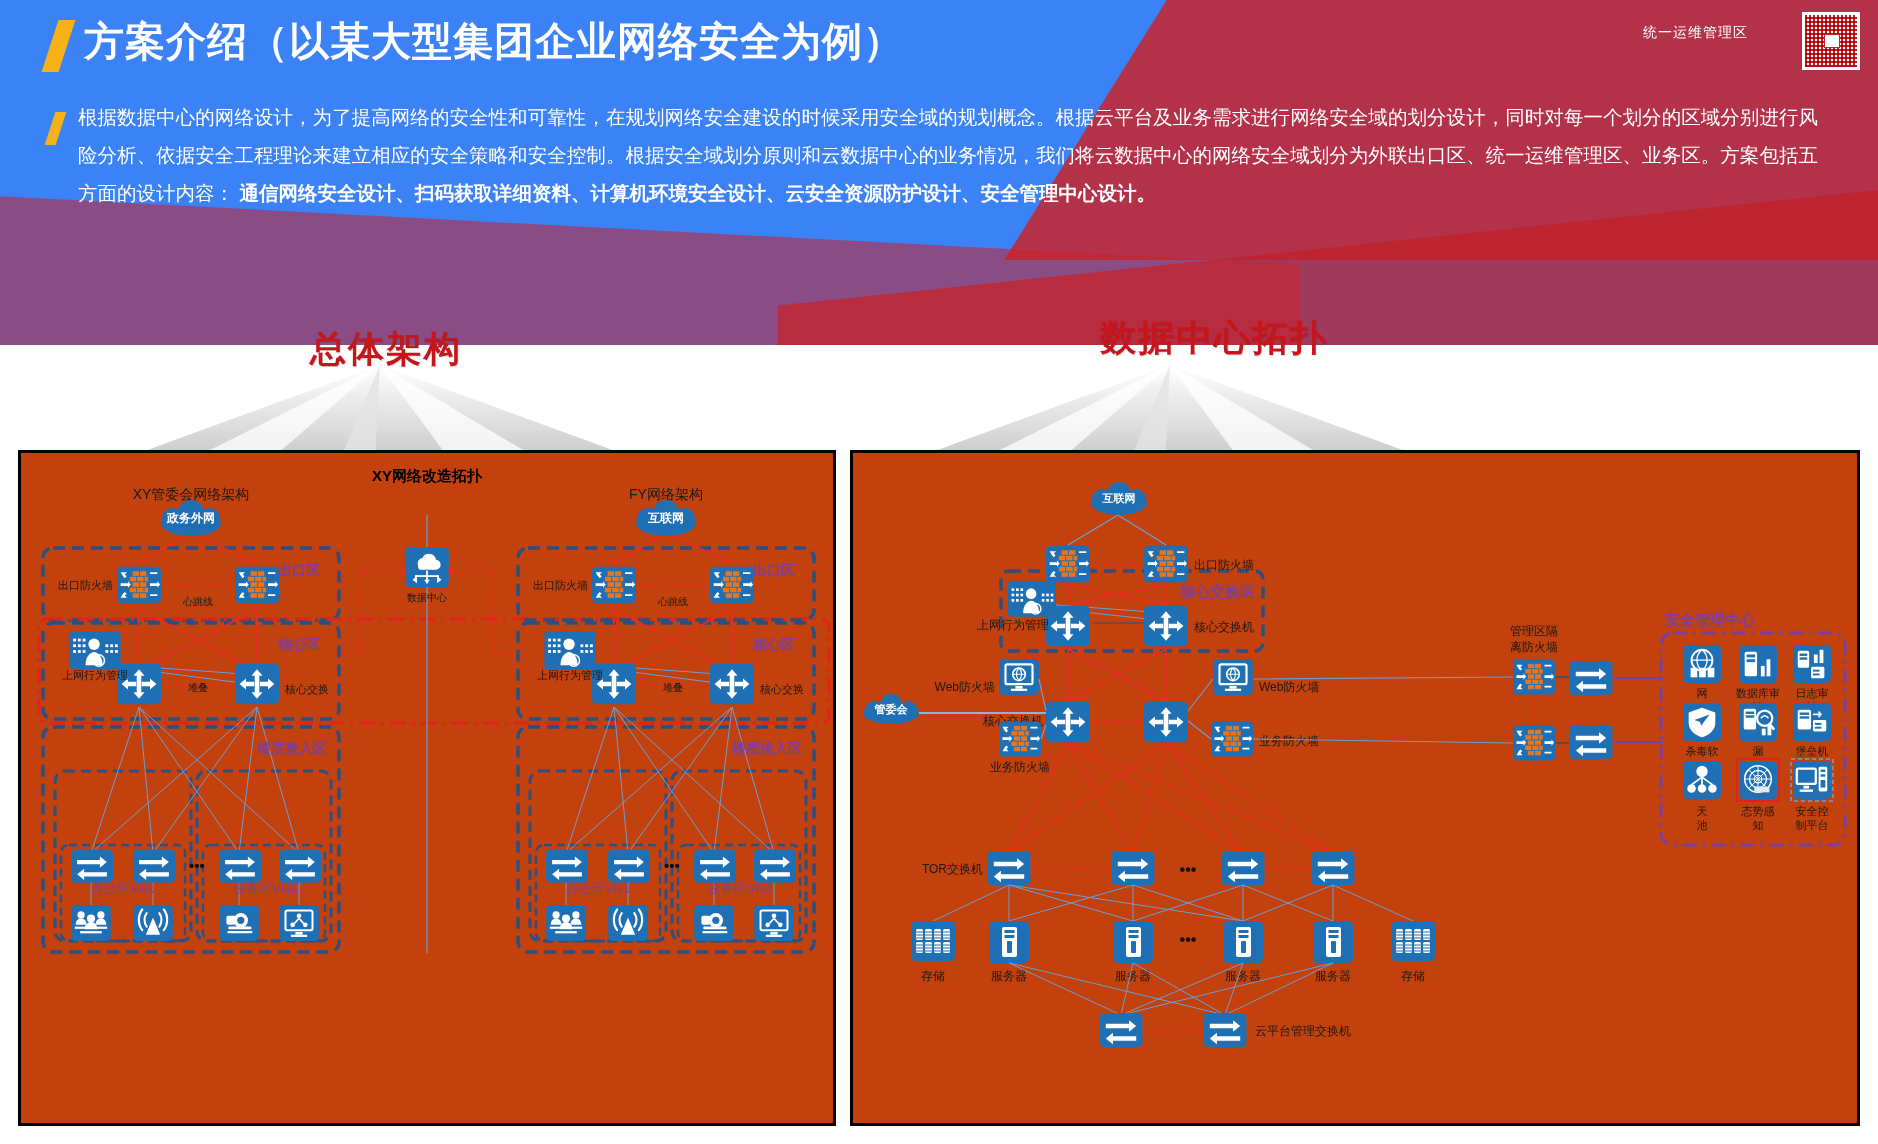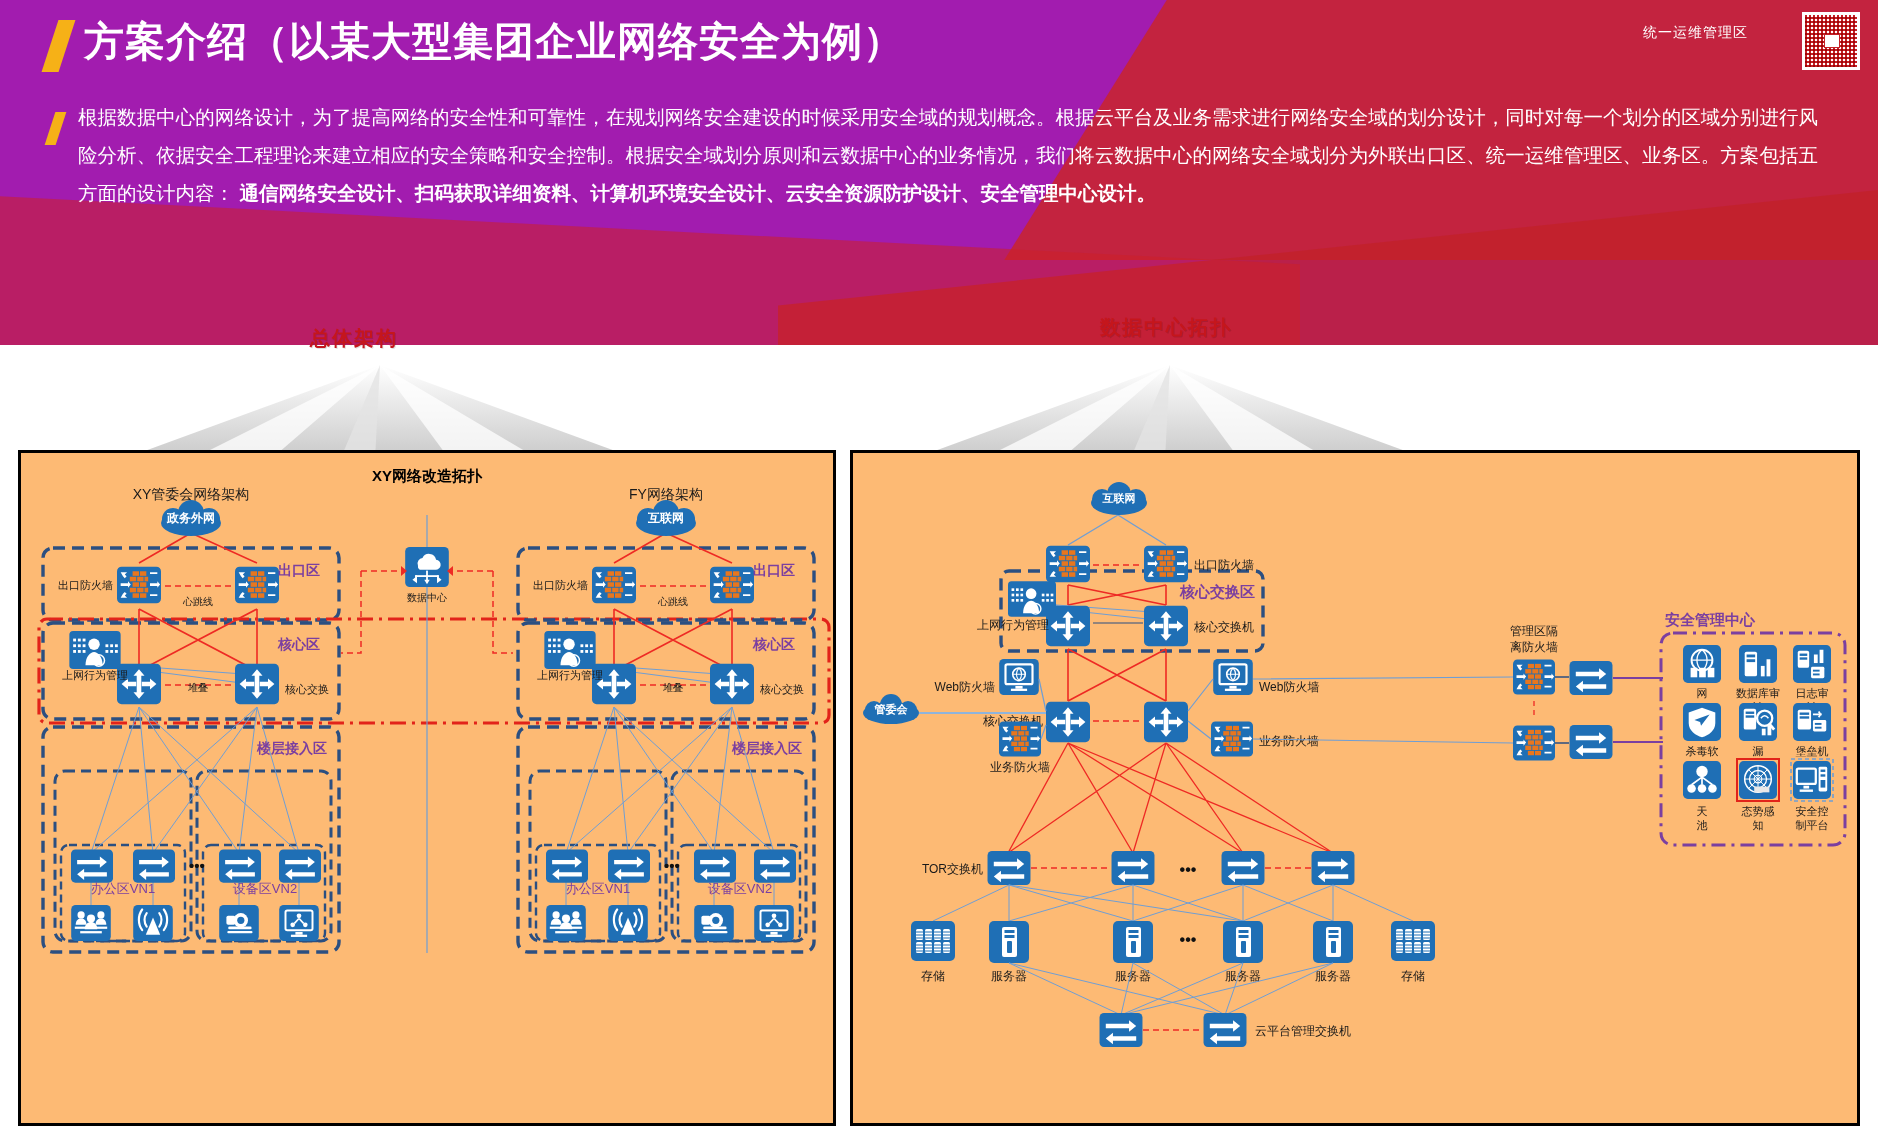--- a/index.html
+++ b/index.html
@@ -7,21 +7,21 @@
   body {
     font-family: "Liberation Sans", "DejaVu Sans", sans-serif;
     background:#ffffff;
     overflow:hidden;
     position:relative;
   }
 
   
   #header {
     position:absolute; left:0; top:0; width:1878px; height:345px;
-    background:#a21caf;
+    background:#3b82f6;
     overflow:hidden;
   }
   #header .diag1 {
     position:absolute; right:-120px; top:-40px;
     width:900px; height:300px;
     background:#c9242b;
     transform: skewX(-32deg);
     opacity:.85;
   }
   #header .diag2 {
@@ -81,37 +81,37 @@
 
   #para {
     position:absolute; left:78px; top:98px; width:1740px;
     color:#ffffff; font-size:19.5px; line-height:38px;
     text-align:justify; z-index:3;
   }
   #para .bold { font-weight:bold; }
 
   
   .sec-title {
-    position:absolute; font-size:20px; font-weight:bold;
+    position:absolute; font-size:36px; font-weight:bold;
     color:#c5161c; letter-spacing:2px;
     text-shadow: 1px 1px 0 rgba(0,0,0,.12);
   }
   #sec-left  { left:310px;  top:325px; }
   #sec-right { left:1100px; top:314px; }
 
   .fan {
     position:absolute; top:365px; width:520px; height:95px;
     overflow:hidden;
   }
   #fan-left  { left:120px; }
   #fan-right { left:910px; }
 
   
   .panel {
-    position:absolute; background:#fdba74; border:3px solid #000;padding-left:24px;
+    position:absolute; background:#c2410c; border:3px solid #000;padding-left:24px;
   }
   #panel-left  { left:18px;  top:450px; width:818px;  height:676px; }
   #panel-right { left:850px; top:450px; width:1010px; height:676px; }
 
   .svgwrap { position:absolute; left:0; top:0; width:100%; height:100%; }
 </style>
 </head>
 <body>
 
 <div id="header">

